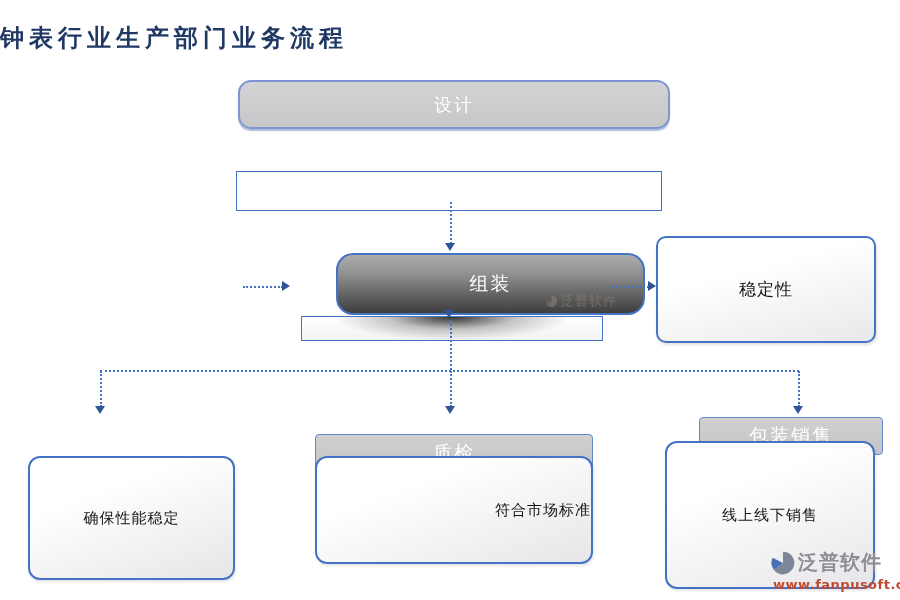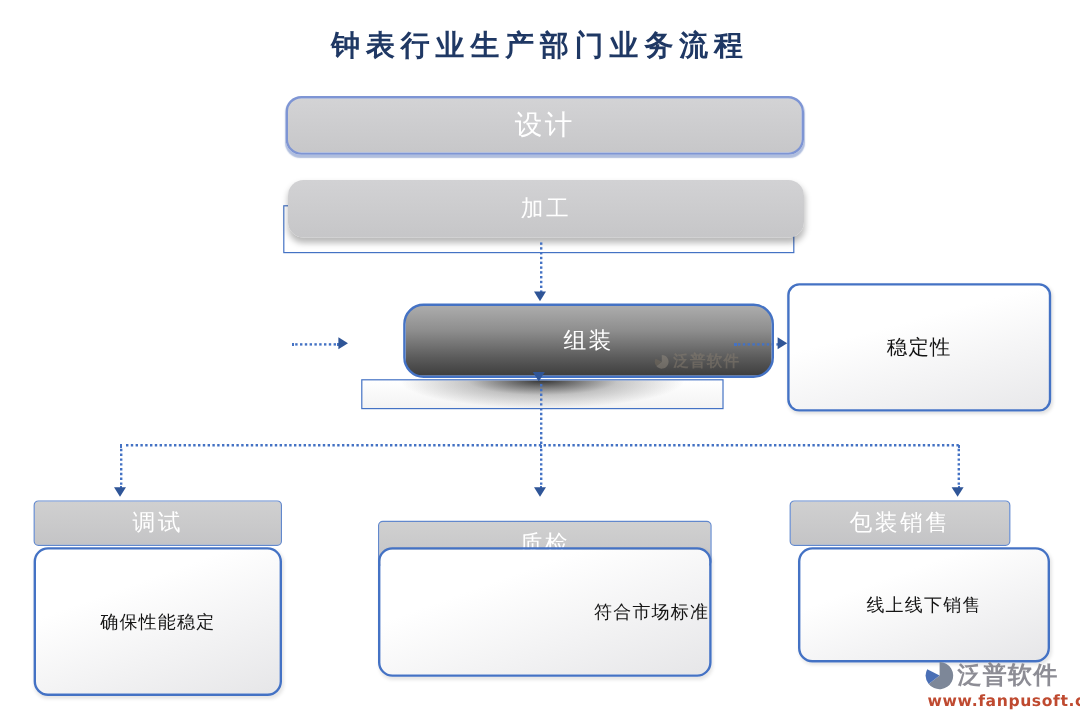--- a/index.html
+++ b/index.html
@@ -11,36 +11,35 @@
     height: 600px;
     background: #ffffff;
     overflow: hidden;
   }
   .abs { position: absolute; }
   .flexc { display: flex; align-items: center; justify-content: center; }
 
   
   .title {
     left: 0; right: 0; top: 22px;
-    text-align: center;
     font-family: "DejaVu Serif", "Liberation Serif", serif;
     font-weight: bold;
     font-size: 24px;
     letter-spacing: 5px;
     color: #1f3864;
   }
 
   
   .node-design {
     left: 238px; top: 80px; width: 432px; height: 49px;
     border-radius: 13px;
     border: 2px solid #7e95d4;
     background: linear-gradient(180deg, #d3d3d5 0%, #c7c7c9 100%);
     box-shadow: 0 2px 1px rgba(78, 108, 180, 0.45);
-    color: #ffffff; font-size: 23px; letter-spacing: 2px;
+    color: #ffffff; font-size: 18px; letter-spacing: 2px;
   }
   .proc-backdrop {
     left: 236px; top: 171px; width: 426px; height: 40px;
     border: 1.5px solid #4472c4;
     background: #ffffff;
   }
   .node-processing {
     left: 240px; top: 150px; width: 430px; height: 48px;
     border-radius: 13px;
     background: linear-gradient(180deg, #d2d2d4 0%, #c6c6c8 100%);
@@ -124,22 +123,22 @@
     border-radius: 12px;
     border: 2px solid #4472c4;
     background: linear-gradient(160deg, #ffffff 30%, #e6e6e8 100%);
     box-shadow: 1px 2px 3px rgba(0,0,0,0.10);
     color: #141414; font-size: 15px; letter-spacing: 1px;
   }
   .sec-a-hdr  { left: 28px;  top: 417px; width: 207px; }
   .sec-a-body { left: 28px;  top: 456px; width: 207px; height: 124px; }
   .sec-b-hdr  { left: 315px; top: 417px; width: 278px; margin-top: 17px; }
   .sec-b-body { left: 315px; top: 456px; width: 278px; height: 108px; justify-content: flex-end; }
-  .sec-c-hdr  { left: 658px; top: 417px; width: 184px; }
-  .sec-c-body { left: 665px; top: 456px; width: 210px; height: 96px; }
+  .sec-c-hdr  { left: 699px; top: 417px; width: 184px; }
+  .sec-c-body { left: 665px; top: 441px; width: 210px; height: 148px; }
 
   
   .logo {
     left: 770px; top: 549px;
     display: flex; align-items: center; gap: 2px;
     z-index: 10;
   }
   .logo-brand {
     font-size: 20px; font-weight: bold;
     color: #8d8d95; letter-spacing: 1px;
@@ -156,23 +155,20 @@
 
 <div id="stage">
 
   <div class="abs title">钟表行业生产部门业务流程</div>
 
   <div class="abs flexc node-design">
     <span>设计</span>
   </div>
 
   <div class="abs proc-backdrop"></div>
-  <div class="abs flexc node-processing">
-    <span>加工</span>
-  </div>
 
   <div class="abs dot-v conn-proc-asm"></div>
   <div class="abs arr-down arr-proc-asm"></div>
 
 
   <div class="abs dot-h conn-req-asm"></div>
   <div class="abs arr-right arr-req-asm"></div>
 
   <div class="abs flexc node-assembly">
     <span>组装</span>
@@ -200,23 +196,20 @@
 
   <div class="abs dot-v conn-drop-left"></div>
   <div class="abs arr-down arr-drop-left"></div>
 
   <div class="abs dot-v conn-drop-mid"></div>
   <div class="abs arr-down arr-drop-mid"></div>
 
   <div class="abs dot-v conn-drop-right"></div>
   <div class="abs arr-down arr-drop-right"></div>
 
-  <div class="abs flexc sec-hdr sec-a-hdr">
-    <span>调试</span>
-  </div>
   <div class="abs flexc sec-body sec-a-body">
     <span>确保性能稳定</span>
   </div>
 
   <div class="abs flexc sec-hdr sec-b-hdr">
     <span>质检</span>
   </div>
   <div class="abs flexc sec-body sec-b-body">
     <span>符合市场标准</span>
   </div>

